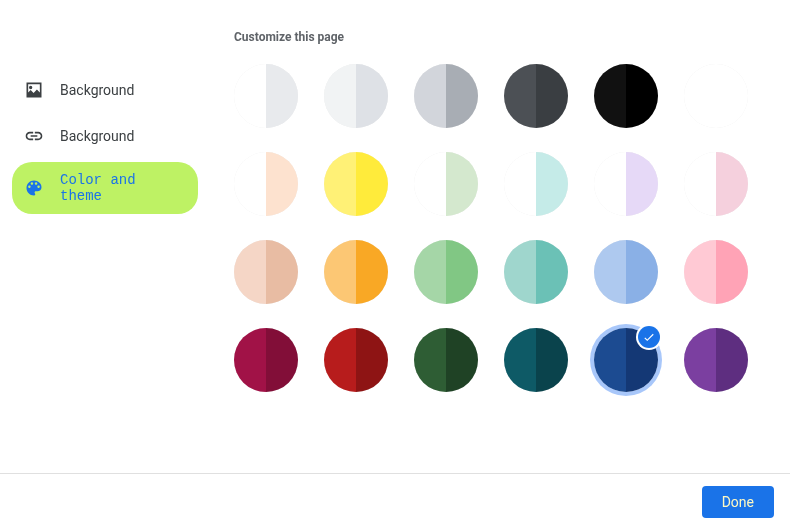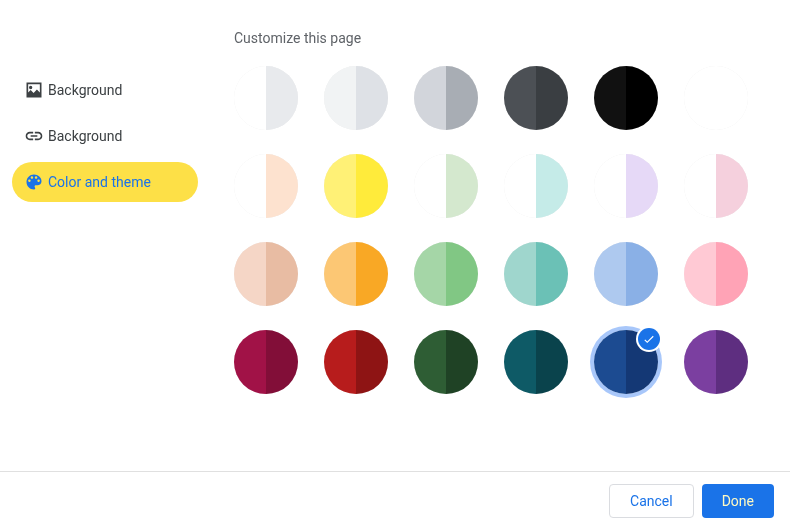--- a/index.html
+++ b/index.html
@@ -21,49 +21,50 @@
       flex: 1;
       overflow: hidden;
     }
     .sidebar {
       width: 210px;
       padding: 70px 12px 0 12px;
     }
     .sidebar-item {
       display: flex;
       align-items: center;
-      gap: 4px;
+      gap: 16px;
       padding: 10px 12px;
       border-radius: 20px;
       cursor: pointer;
       font-size: 14px;
       color: #3c4043;
       margin-bottom: 6px;
     }
     .sidebar-item.active {
-      background: #fde047;
+      background: #bef264;
       color: #1a73e8;
+      font-family: Liberation Mono, monospace;
     }
     .sidebar-item .icon {
       width: 20px;
       height: 20px;
       display: flex;
       align-items: center;
       justify-content: center;
     }
     .sidebar-item.active .icon svg { fill: #1a73e8; }
     .sidebar-item .icon svg { fill: #3c4043; }
     .content {
       flex: 1;
       padding: 30px 24px 0 24px;
     }
     .title {
-      font-size: 14px;
+      font-size: 12px;
       color: #5f6368;
-      font-weight: 400;
+      font-weight: 700;
       margin-bottom: 20px;
     }
     .swatch-grid {
       display: grid;
       grid-template-columns: repeat(6, 64px);
       gap: 24px 26px;
     }
     .swatch {
       width: 64px;
       height: 64px;
@@ -310,16 +311,15 @@
           <div class="swatch">
             <div class="swatch-inner">
               <div class="swatch-half" style="background: rgb(123, 63, 160);"></div>
               <div class="swatch-half" style="background: rgb(94, 46, 128);"></div>
             </div>
           </div>
         </div>
     </div>
   </div>
   <div class="footer">
-    <button class="btn btn-cancel">Cancel</button>
     <button class="btn btn-done">Done</button>
   </div>
 </div>
 
 </body></html>

